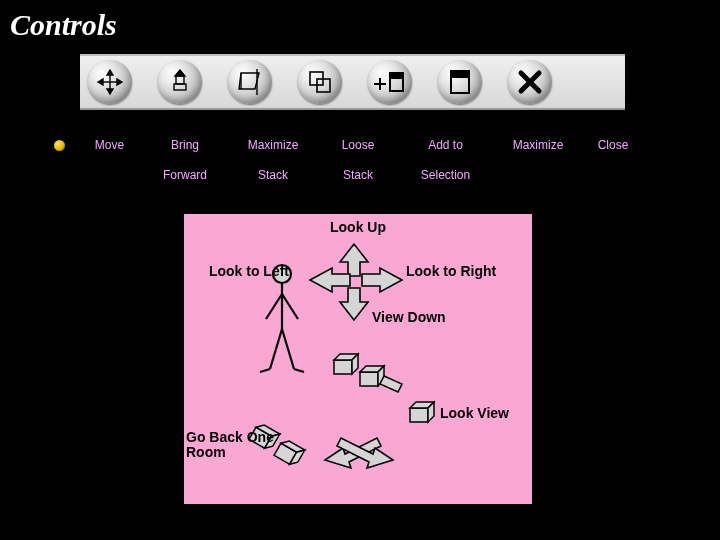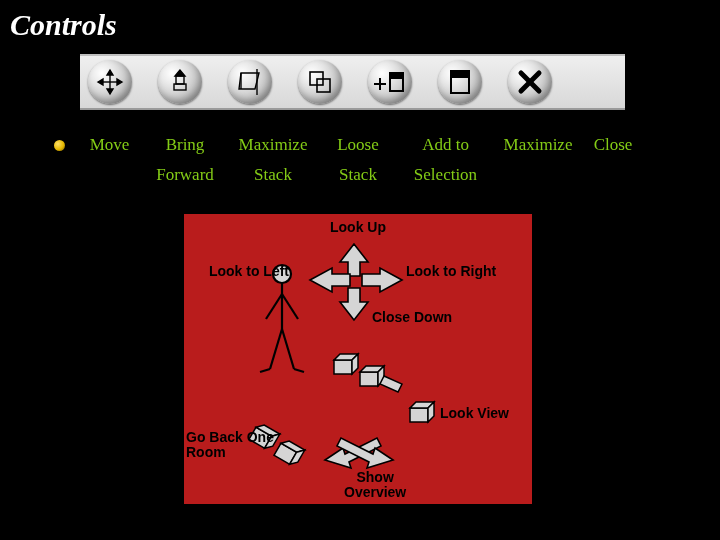--- a/index.html
+++ b/index.html
@@ -60,23 +60,23 @@
   
   .labels {
     position: absolute;
     left: 54px;
     top: 130px;
     width: 610px;
   }
   .label-row {
     display: flex;
     align-items: center;
-    font-family: Liberation Serif, serif;
-    font-size: 17px;
-    color: #84cc16;
+    font-family: Liberation Sans, sans-serif;
+    font-size: 12px;
+    color: #f0abfc;
     height: 30px;
   }
   .bullet-dot {
     width: 11px;
     height: 11px;
     border-radius: 50%;
     background: radial-gradient(circle at 35% 35%, #ffe066 0%, #e6b800 55%, #6b5400 100%);
     margin-right: 12px;
     flex: 0 0 11px;
   }
@@ -92,21 +92,21 @@
   .c5 { width: 90px; }
   .c6 { width: 60px; }
 
   
   .diagram {
     position: absolute;
     left: 184px;
     top: 214px;
     width: 348px;
     height: 290px;
-    background: #b91c1c;
+    background: #f9a8d4;
     font-family: Arial, Helvetica, sans-serif;
   }
   .diagram .d-label {
     position: absolute;
     font-size: 14px;
     font-weight: bold;
     color: #000;
     line-height: 1.1;
     white-space: pre;
   }
@@ -292,21 +292,19 @@
 
       <g stroke="#000" stroke-width="1.6" fill="#d5d5d5" transform="translate(175,238)">
         <polygon points="-34,8 -16,-4 -14,2 18,-14 22,-6 -10,10 -8,16"></polygon>
         <polygon points="34,8 16,-4 14,2 -18,-14 -22,-6 10,10 8,16"></polygon>
       </g>
     </svg>
 
     <div class="d-label" style="left:146px; top:6px;">Look Up</div>
     <div class="d-label" style="left:10px;  top:50px; text-align:center; width:110px;">Look to Left</div>
     <div class="d-label" style="left:222px; top:50px;">Look to Right</div>
-    <div class="d-label" style="left:188px; top:96px;">Close Down</div>
+    <div class="d-label" style="left:188px; top:96px;">View Down</div>
     <div class="d-label" style="left:256px; top:192px;">Look View</div>
     <div class="d-label" style="left:2px;   top:216px;">Go Back One
 Room</div>
-    <div class="d-label" style="left:160px; top:256px; text-align:center;">Show
-Overview</div>
   </div>
 
 </div>
 
 </body></html>

